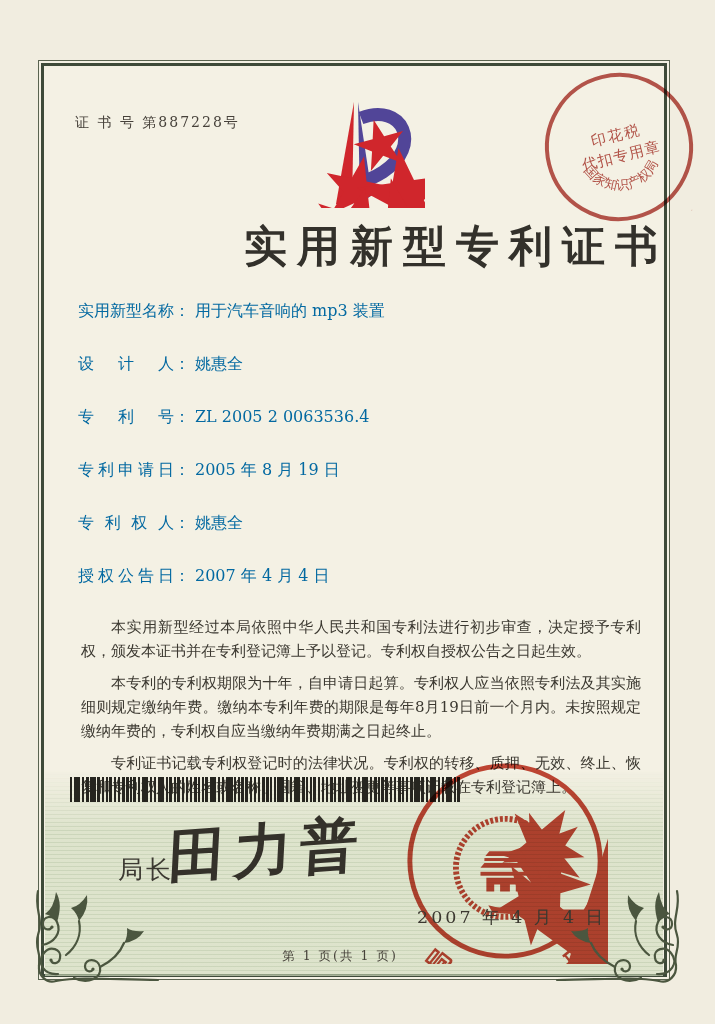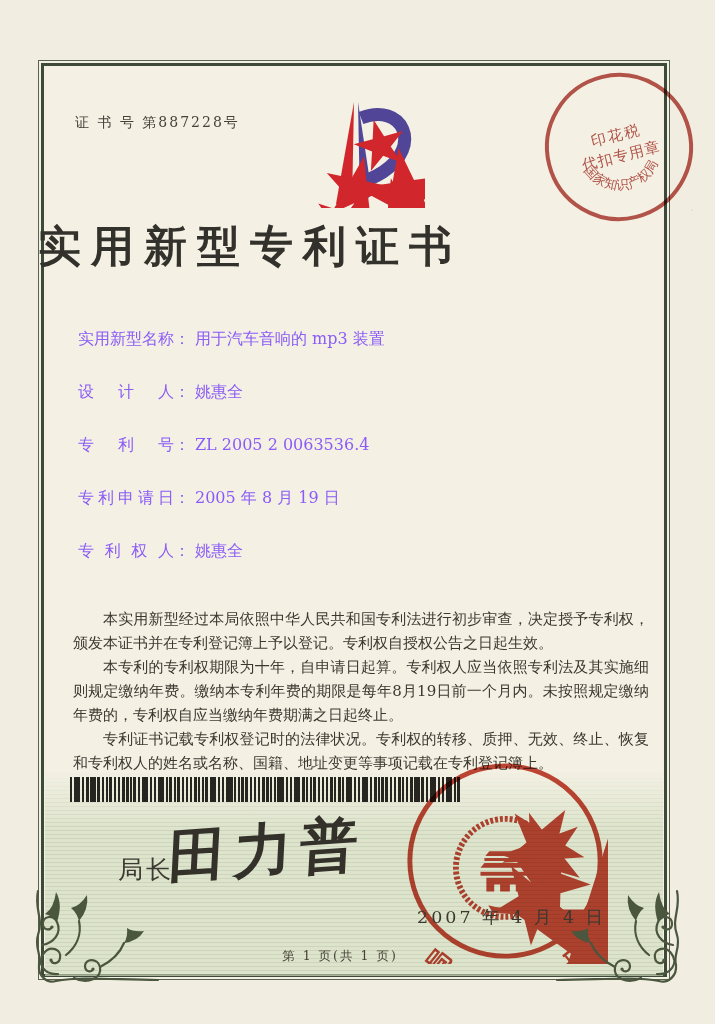--- a/index.html
+++ b/index.html
@@ -25,31 +25,31 @@
   .orn{position:absolute;width:140px;height:140px;z-index:4;}
   .orn-left{left:22px;top:857px;}
   .orn-right{left:553px;top:857px;transform:scaleX(-1);}
   
   .cert-no{position:absolute;left:75px;top:114px;z-index:2;
     font-size:14px;letter-spacing:2px;color:#46413a;}
   .logo{position:absolute;left:293px;top:96px;width:132px;height:112px;z-index:2;}
   .tax-stamp{position:absolute;left:540px;top:68px;width:158px;height:158px;z-index:3;
     transform:rotate(-14deg);mix-blend-mode:multiply;opacity:.92;}
   .title{position:absolute;left:38px;top:218px;width:630px;z-index:2;
-    text-align:left;font-size:43px;font-weight:bold;letter-spacing:10px;color:#33312b;}
-  
-  .fields{position:absolute;left:78px;top:328px;z-index:2;color:#8b5cf6;}
+    text-align:right;font-size:43px;font-weight:bold;letter-spacing:10px;color:#33312b;}
+  
+  .fields{position:absolute;left:78px;top:300px;z-index:2;color:#0369a1;}
   .field-row{margin-bottom:31px;font-size:16px;line-height:22px;white-space:nowrap;}
   .f-label{display:inline-block;width:96px;text-align:justify;text-align-last:justify;}
   .f-colon{display:inline-block;}
   .f-value{margin-left:5px;}
   
   .body-text{position:absolute;left:73px;top:607px;width:576px;z-index:2;
     font-size:15px;line-height:24px;text-align:justify;color:#3b3830;}
-  .body-text p{margin:0;text-indent:2em;}
+  .body-text p{margin:8px;text-indent:2em;}
   
   .barcode{position:absolute;left:70px;top:777px;width:392px;height:25px;z-index:2;
     background-image:
       repeating-linear-gradient(90deg,#26251f 0 2px,transparent 2px 4px),
       repeating-linear-gradient(90deg,#26251f 0 1px,transparent 1px 9px),
       repeating-linear-gradient(90deg,transparent 0 5px,#26251f 5px 8px,transparent 8px 17px);
   }
   
   .signoff-label{position:absolute;left:118px;top:853px;z-index:2;
     font-size:25px;letter-spacing:3px;color:#3c3932;}
@@ -121,20 +121,23 @@
       <span class="f-label">设计人</span><span class="f-colon">：</span><span class="f-value">姚惠全</span>
     </div>
     <div class="field-row">
       <span class="f-label">专利号</span><span class="f-colon">：</span><span class="f-value">ZL 2005 2 0063536.4</span>
     </div>
     <div class="field-row">
       <span class="f-label">专利申请日</span><span class="f-colon">：</span><span class="f-value">2005 年 8 月 19 日</span>
     </div>
     <div class="field-row">
       <span class="f-label">专利权人</span><span class="f-colon">：</span><span class="f-value">姚惠全</span>
+    </div>
+    <div class="field-row">
+      <span class="f-label">授权公告日</span><span class="f-colon">：</span><span class="f-value">2007 年 4 月 4 日</span>
     </div>
   </div>
 
   <div class="body-text">
     <p>本实用新型经过本局依照中华人民共和国专利法进行初步审查，决定授予专利权，颁发本证书并在专利登记簿上予以登记。专利权自授权公告之日起生效。</p>
     <p>本专利的专利权期限为十年，自申请日起算。专利权人应当依照专利法及其实施细则规定缴纳年费。缴纳本专利年费的期限是每年8月19日前一个月内。未按照规定缴纳年费的，专利权自应当缴纳年费期满之日起终止。</p>
     <p>专利证书记载专利权登记时的法律状况。专利权的转移、质押、无效、终止、恢复和专利权人的姓名或名称、国籍、地址变更等事项记载在专利登记簿上。</p>
   </div>
 
   <div class="barcode"></div>

